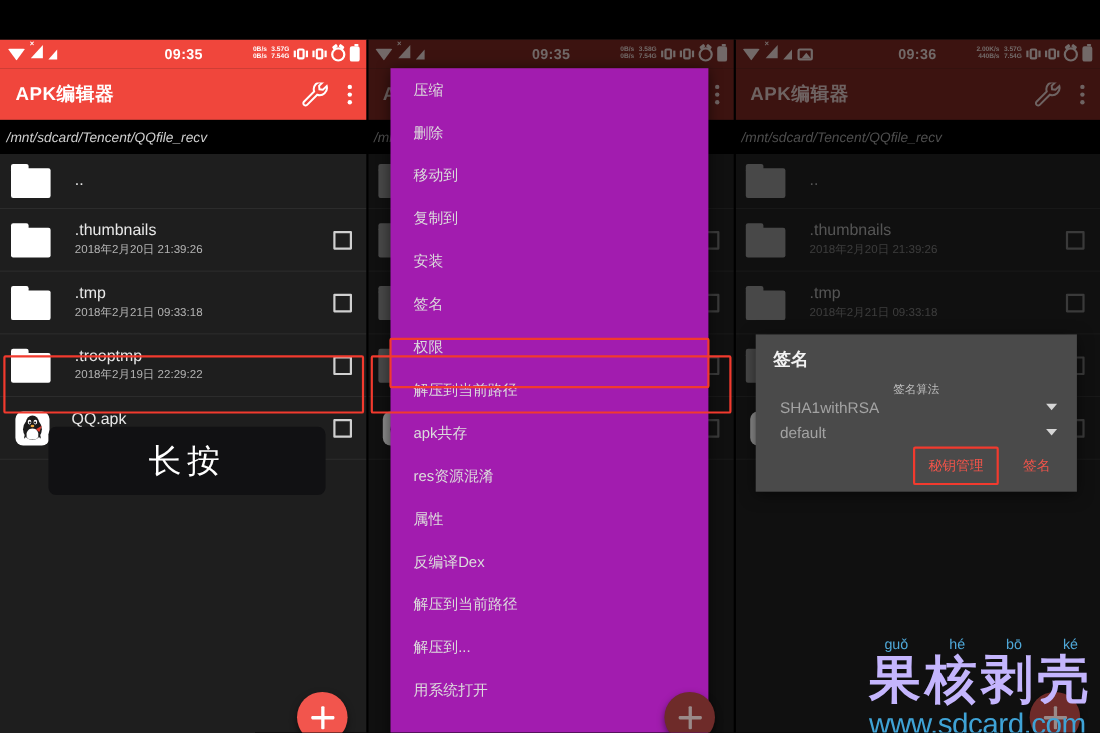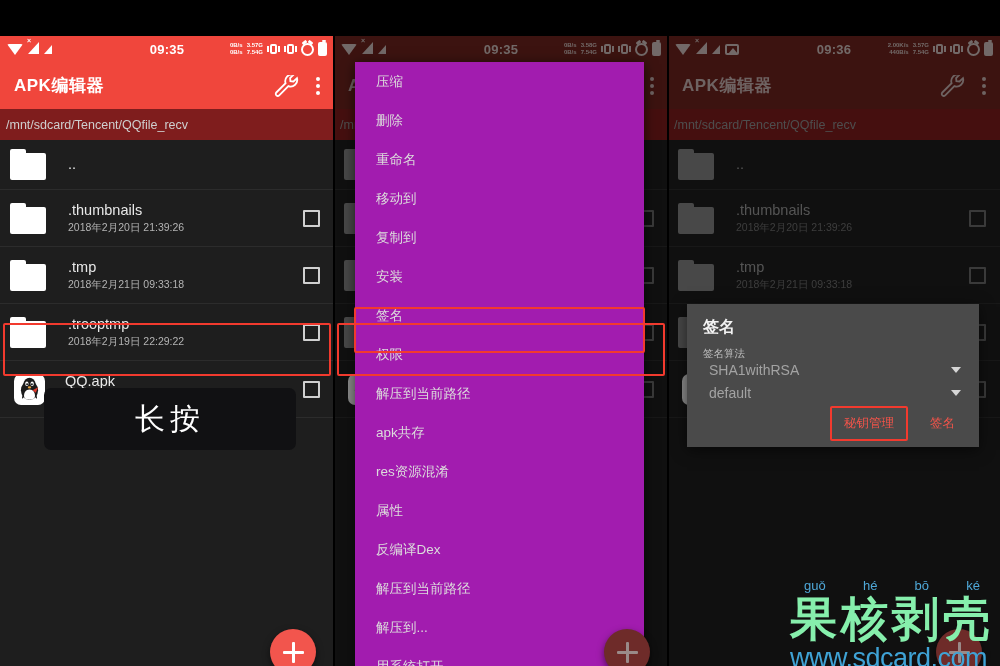--- a/index.html
+++ b/index.html
@@ -58,21 +58,21 @@
   .toolbar.dim { background:#6e231e; color:#c9b4b2; }
   .tb-title { font-size:17px; font-weight:bold; letter-spacing:.5px; }
   .tb-actions { margin-left:auto; display:flex; align-items:center; gap:17px; }
   .ic-wrench { width:25px;height:22px; position:relative; color:inherit; }
   .ic-wrench svg { display:block; }
   .ic-dots { width:4px; display:flex; flex-direction:column; gap:3px; }
   .ic-dots i { width:4px;height:4px;border-radius:50%; background:currentColor; display:block; }
 
   
   .pathbar { height:31px; display:flex; align-items:center; padding:0 6px;
-             font-size:12.5px; color:#cfcfcf; background:#7f1d1d; }
+             font-size:12.5px; color:#cfcfcf; background:#000000;font-style:italic; }
   .pathbar.dim { color:#8d8d8d; }
 
   
   .list { background:#1e1e1e; }
   .row { display:flex; align-items:center; height:57px; padding:0 14px 0 10px;
          border-bottom:1px solid #2c2c2c; position:relative; }
   .row.updir { height:50px; border-bottom:1px solid #2c2c2c; }
   .fico { width:38px;height:31px; flex:0 0 38px; position:relative; }
   .fico .tab { position:absolute; left:0; top:0; width:16px;height:6px;
                background:#fff; border-radius:2px 2px 0 0; }
@@ -123,37 +123,37 @@
   .ctxmenu { position:absolute; left:21px; top:26px; width:289px; bottom:22px;
              background:#a21caf; z-index:30; overflow:hidden;
              box-shadow:0 2px 12px rgba(0,0,0,.6); }
   .ctx-item { height:39px; display:flex; align-items:center; padding-left:21px;
               font-size:13.5px; color:#dcdcdc; }
 
   
   .dialog { position:absolute; left:19px; right:21px; top:268px; background:#4a4a4a;
             z-index:30; padding:13px 16px 9px 16px; box-shadow:0 3px 14px rgba(0,0,0,.55); }
   .dlg-title { font-size:16px; color:#f2f2f2; font-weight:bold; margin-bottom:9px; }
-  .dlg-label { font-size:10.5px; color:#bdbdbd; margin-bottom:1px; }
+  .dlg-label { font-size:10.5px; color:#bdbdbd; margin-bottom:1px;text-align:center; }
   .dlg-select { display:flex; align-items:center; padding-left:6px; margin-bottom:7px; }
   .dlg-value { font-size:14px; color:#a3a3a3; }
   .caret { margin-left:auto; width:0;height:0; border-left:5px solid transparent;
            border-right:5px solid transparent; border-top:6px solid #d6d6d6; margin-right:2px; }
   .dlg-actions { display:flex; align-items:center; justify-content:flex-end; gap:14px;
                  margin-top:5px; position:relative; height:30px; }
   .dlg-btn { font-size:12.5px; color:#f2544a; padding:6px 8px; }
   .dlg-btn.boxed { border:2px solid #f23a2e; border-radius:2px; padding:7px 12px; }
 
   
   .watermark { position:absolute; right:6px; bottom:29px; z-index:80; 
                color:#46a6d8; pointer-events:none; }
   .wm-pinyin { display:flex; justify-content:space-between; padding:0 14px 1px 14px;
                font-size:13px; color:#4fa8d8; }
   .wm-main { font-family:"DejaVu Serif","Liberation Serif",serif; font-size:47px; line-height:50px;
-             letter-spacing:4px; color:#86efac; font-weight:bold; }
+             letter-spacing:4px; color:#c4b5fd; font-weight:bold; }
   .wm-url { font-size:27px; line-height:29px; color:#3fa3d6; letter-spacing:-.5px;
             text-decoration:underline; }
 </style>
 </head>
 <body>
 
 <div class="stage">
 
   <div class="panel p1">
 
@@ -412,21 +412,20 @@
 
     <div class="fab dim">
       <span class="plus"></span>
     </div>
 
     <div class="scrim"></div>
 
     <div class="ctxmenu">
       <div class="ctx-item">压缩</div>
       <div class="ctx-item">删除</div>
-      <div class="ctx-item">重命名</div>
       <div class="ctx-item">移动到</div>
       <div class="ctx-item">复制到</div>
       <div class="ctx-item">安装</div>
       <div class="ctx-item">签名</div>
       <div class="ctx-item">权限</div>
       <div class="ctx-item">解压到当前路径</div>
       <div class="ctx-item">apk共存</div>
       <div class="ctx-item">res资源混淆</div>
       <div class="ctx-item">属性</div>
       <div class="ctx-item">反编译Dex</div>

